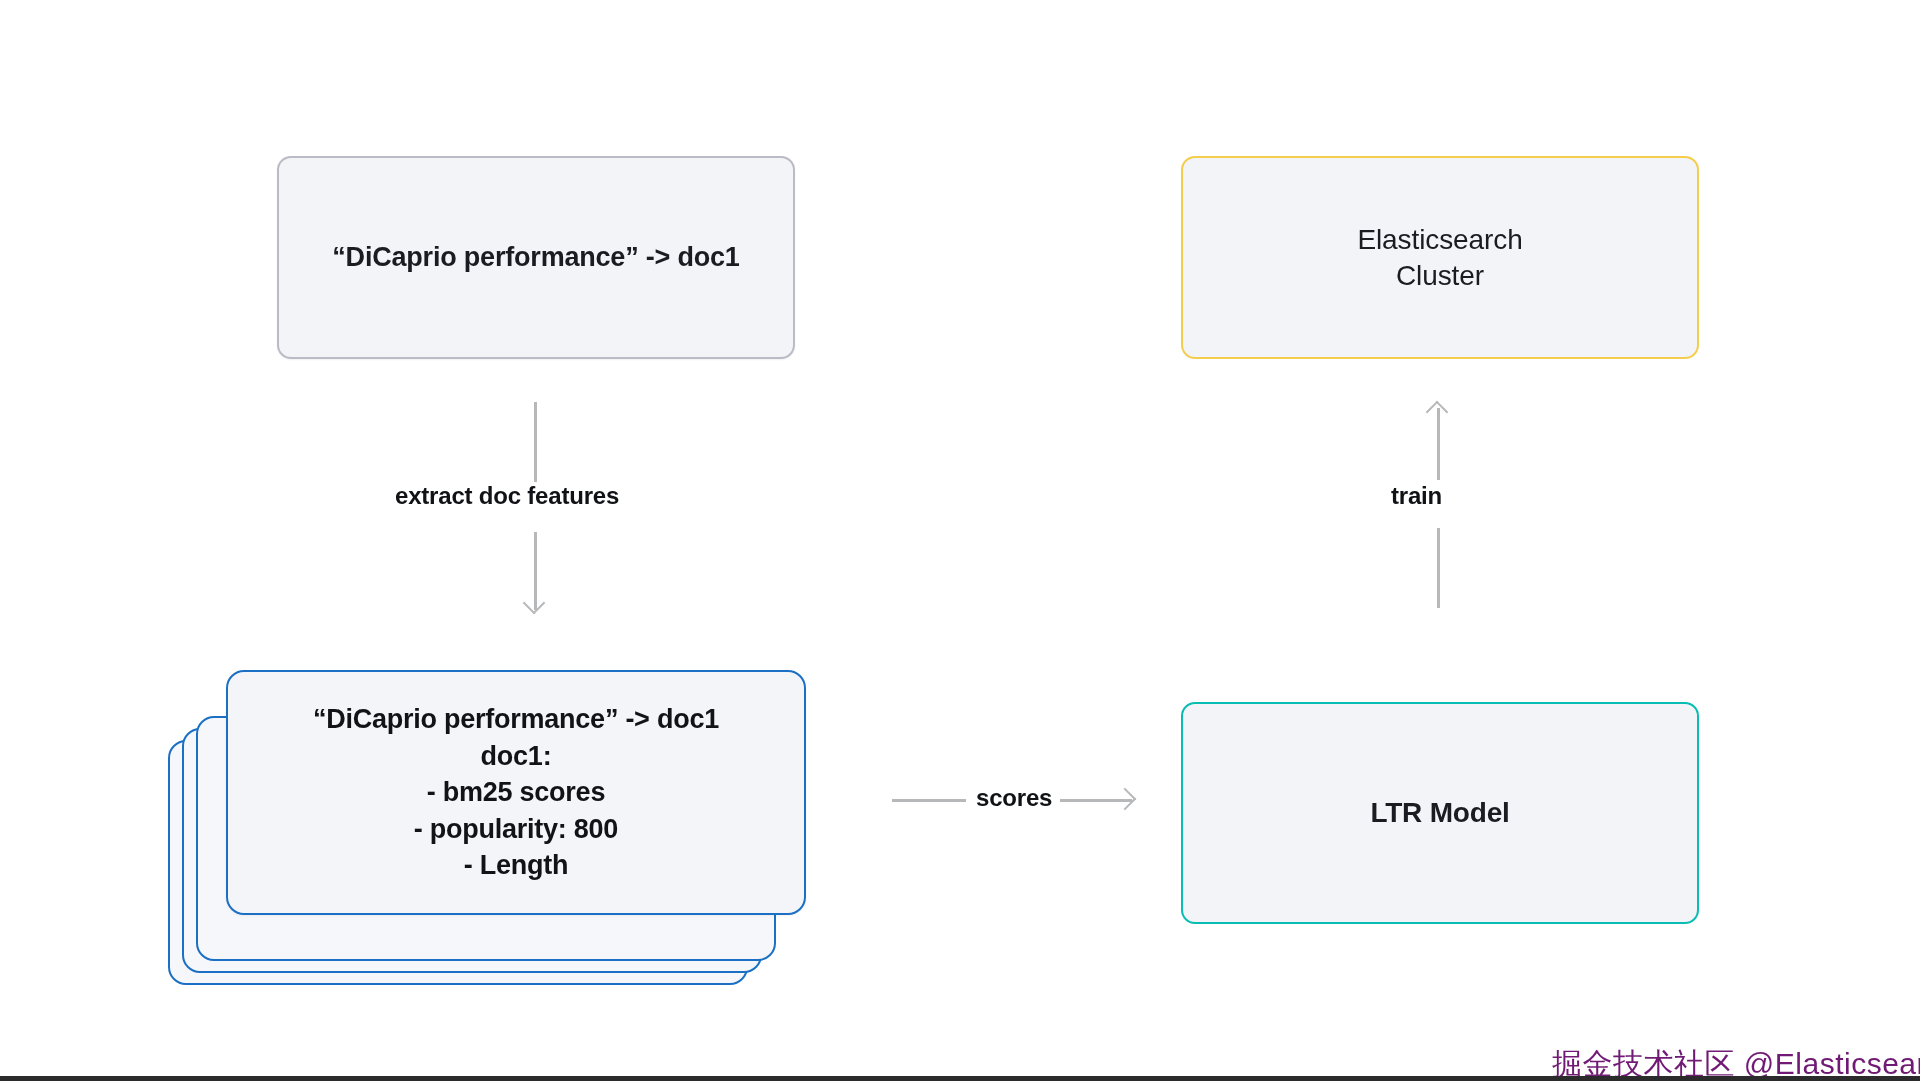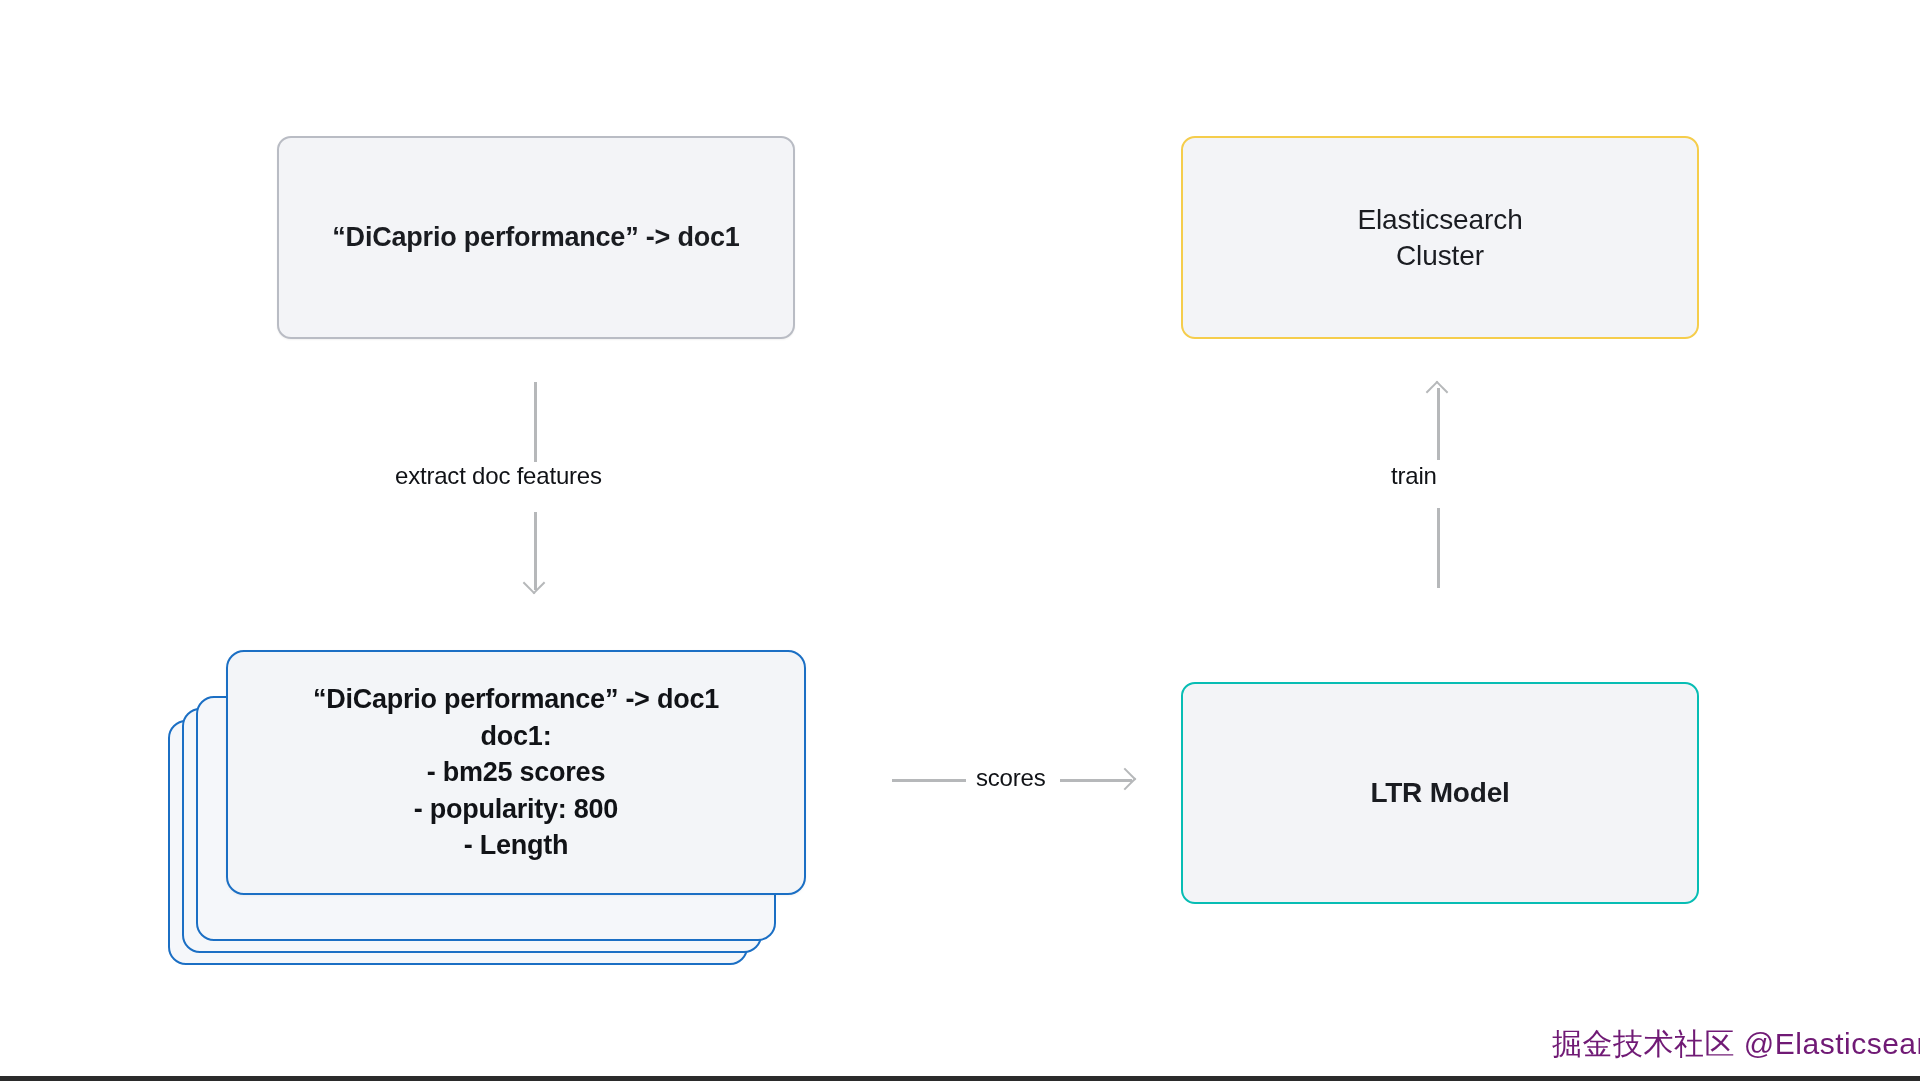--- a/index.html
+++ b/index.html
@@ -12,20 +12,21 @@
     height: 1081px;
     position: relative;
     overflow: hidden;
     font-family: "Liberation Sans", sans-serif;
     color: #1a1c21;
   }
 
   .canvas {
     position: absolute;
     inset: 0;
+    margin-top: 20px;
   }
 
   
   .node {
     position: absolute;
     box-sizing: border-box;
     background: #f3f4f7;
     border-radius: 14px;
     display: flex;
     align-items: center;
@@ -108,21 +109,21 @@
     line-height: 1.35;
     text-align: center;
     white-space: pre-line;
     color: #111317;
   }
 
   
   .conn-label {
     position: absolute;
     font-size: 24px;
-    font-weight: 400;
+    font-weight: 700;
     letter-spacing: -0.2px;
     color: #101216;
     background: #ffffff;
     padding: 0 10px;
     white-space: nowrap;
   }
 
   .vline {
     position: absolute;
     width: 2.5px;

